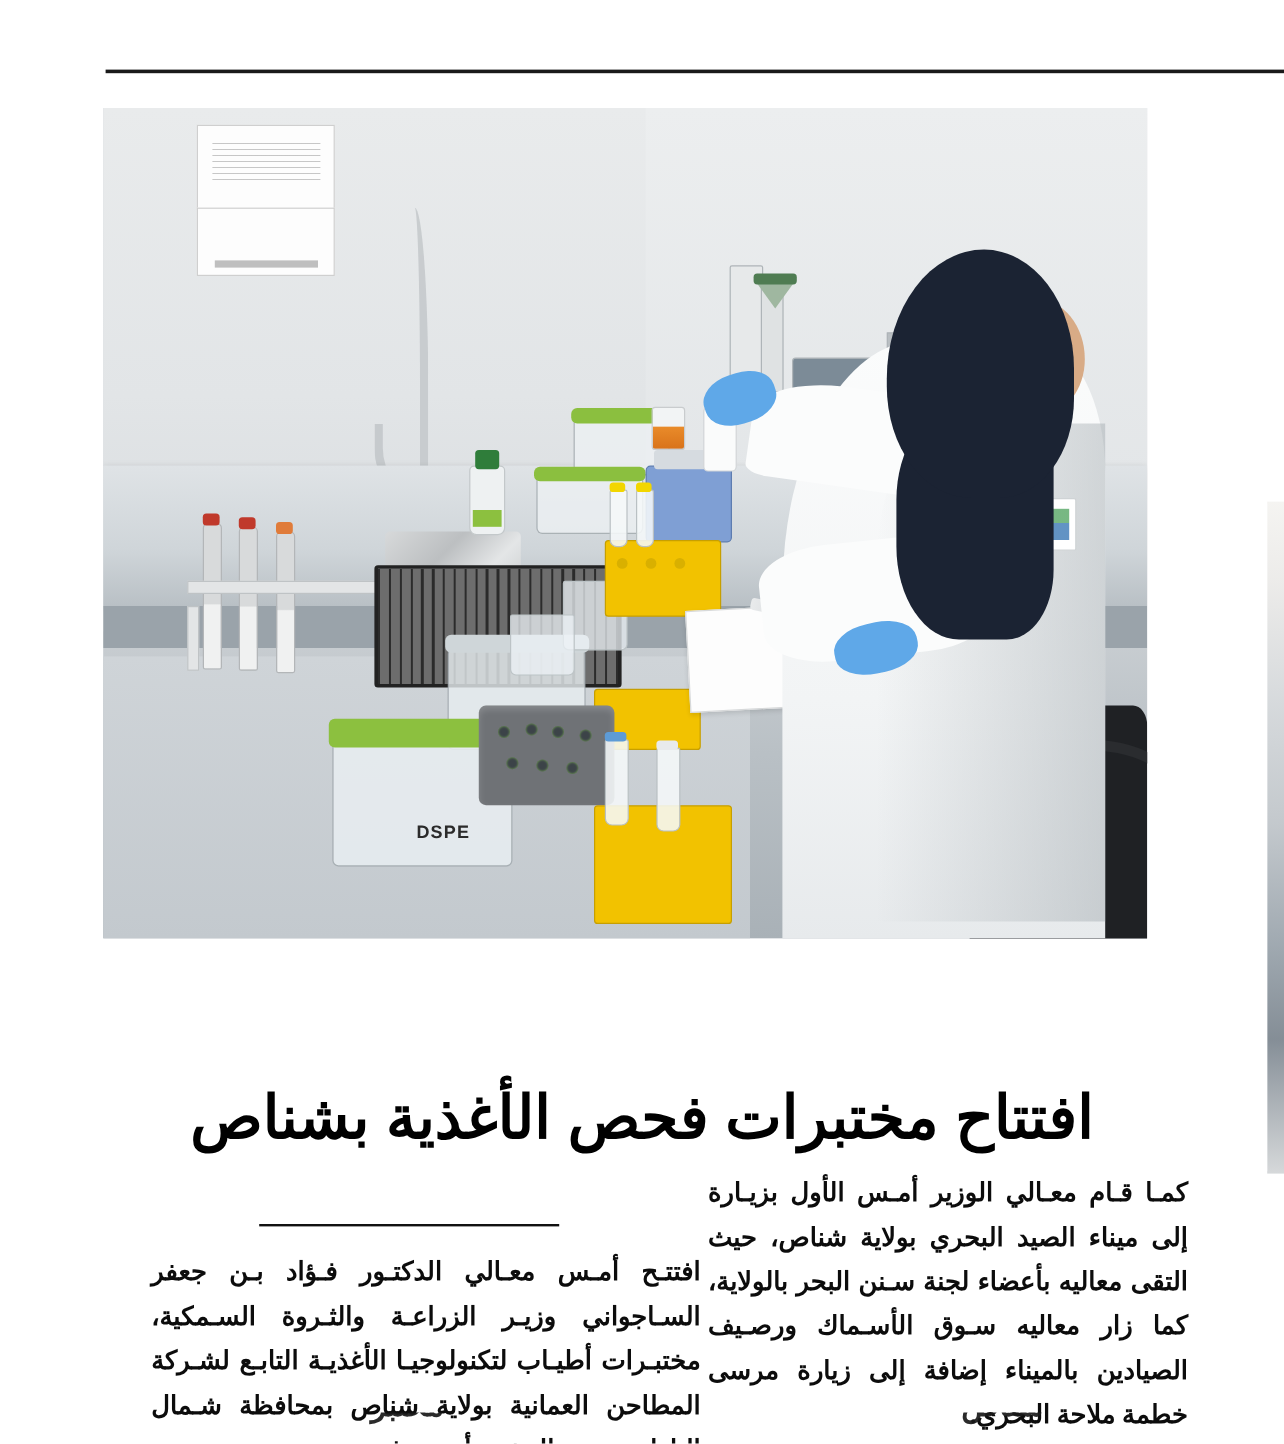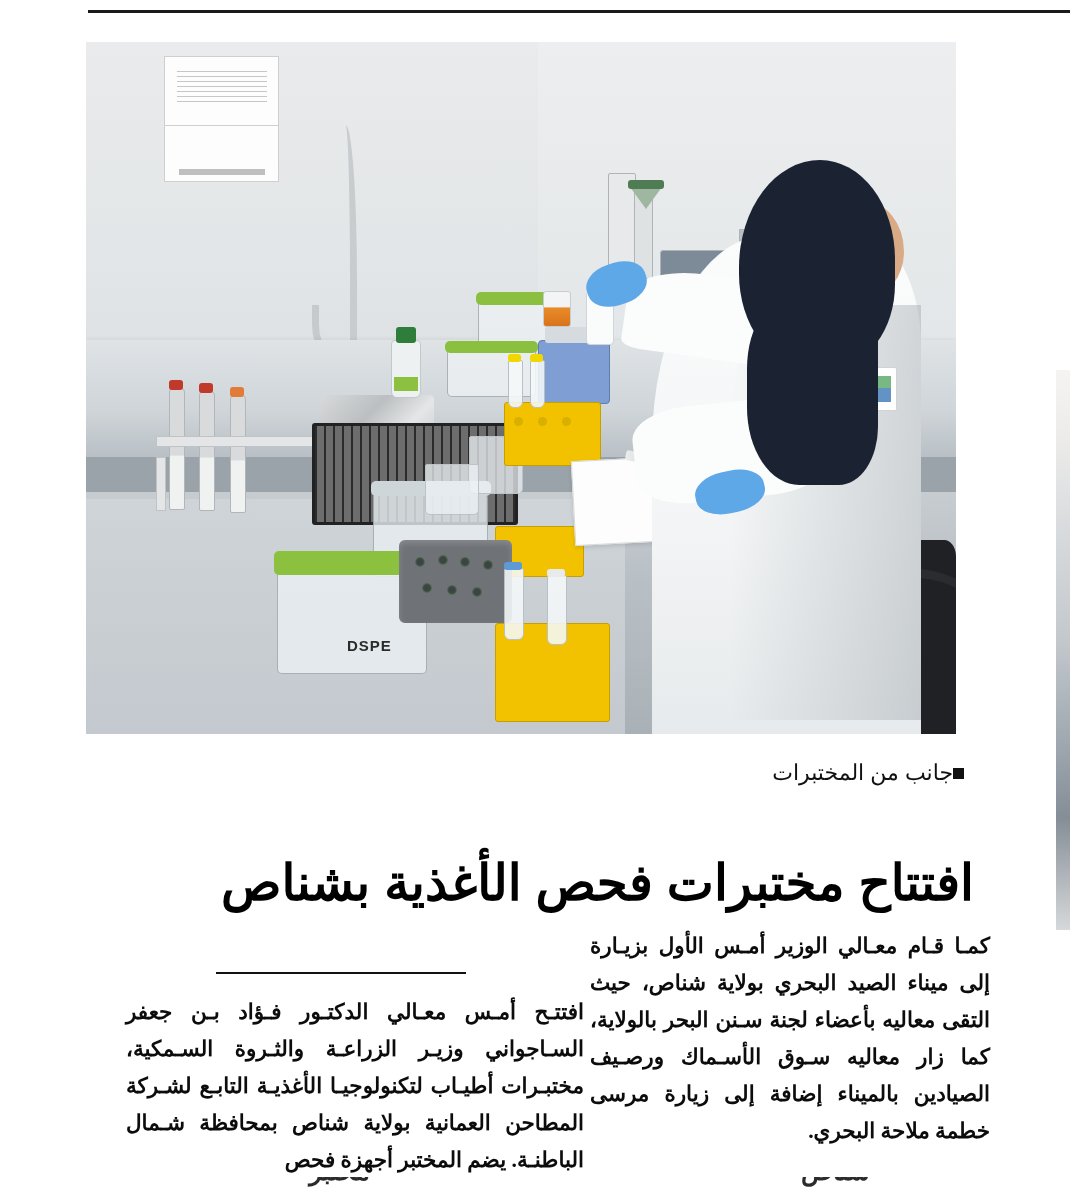--- a/index.html
+++ b/index.html
@@ -14,20 +14,21 @@
     overflow: hidden;
     font-family: "Liberation Serif", serif;
     color: #111111;
   }
 
   
   .page {
     position: absolute;
     inset: 0;
     background: #ffffff;
+    margin-top: 48px;
   }
 
   
   .top-rule {
     position: absolute;
     top: 10px;
     left: 88px;
     width: 982px;
     height: 3px;
     background: #1a1a1a;
@@ -467,21 +468,21 @@
     margin-right: 10px;
     vertical-align: 1px;
   }
 
   
   .headline {
     position: absolute;
     top: 820px;
     right: 96px;
     left: 96px;
-    text-align: right;
+    text-align: center;
     font-family: "Liberation Sans", sans-serif;
     font-weight: bold;
     font-size: 50px;
     letter-spacing: -1px;
     color: #000;
     direction: rtl;
   }
 
   
   .byline {
@@ -674,23 +675,20 @@
         <div class="g"></div>
       </div>
       <div class="hijab-drape"></div>
       <div class="face"></div>
       <div class="hijab"></div>
       <div class="glove g1"></div>
       <div class="glove g2"></div>
     </div>
   </div>
 
-  <div class="caption">
-    <span class="sq"></span><span>جانب من المختبرات</span>
-  </div>
 
   <h1 class="headline">افتتاح مختبرات فحص  الأغذية بشناص</h1>
 
   <div class="byline-rule"></div>
 
   <div class="col col-right">
     <p>افتتـح أمـس معـالي الدكتـور فـؤاد بـن جعفر السـاجواني وزيـر الزراعـة والثـروة السـمكية، مختبـرات أطيـاب لتكنولوجيـا الأغذيـة التابـع لشـركة المطاحن العمانية بولاية شناص بمحافظة شـمال الباطنـة. يضم المختبر أجهزة فحص</p>
   </div>
 
   <div class="col col-left">

